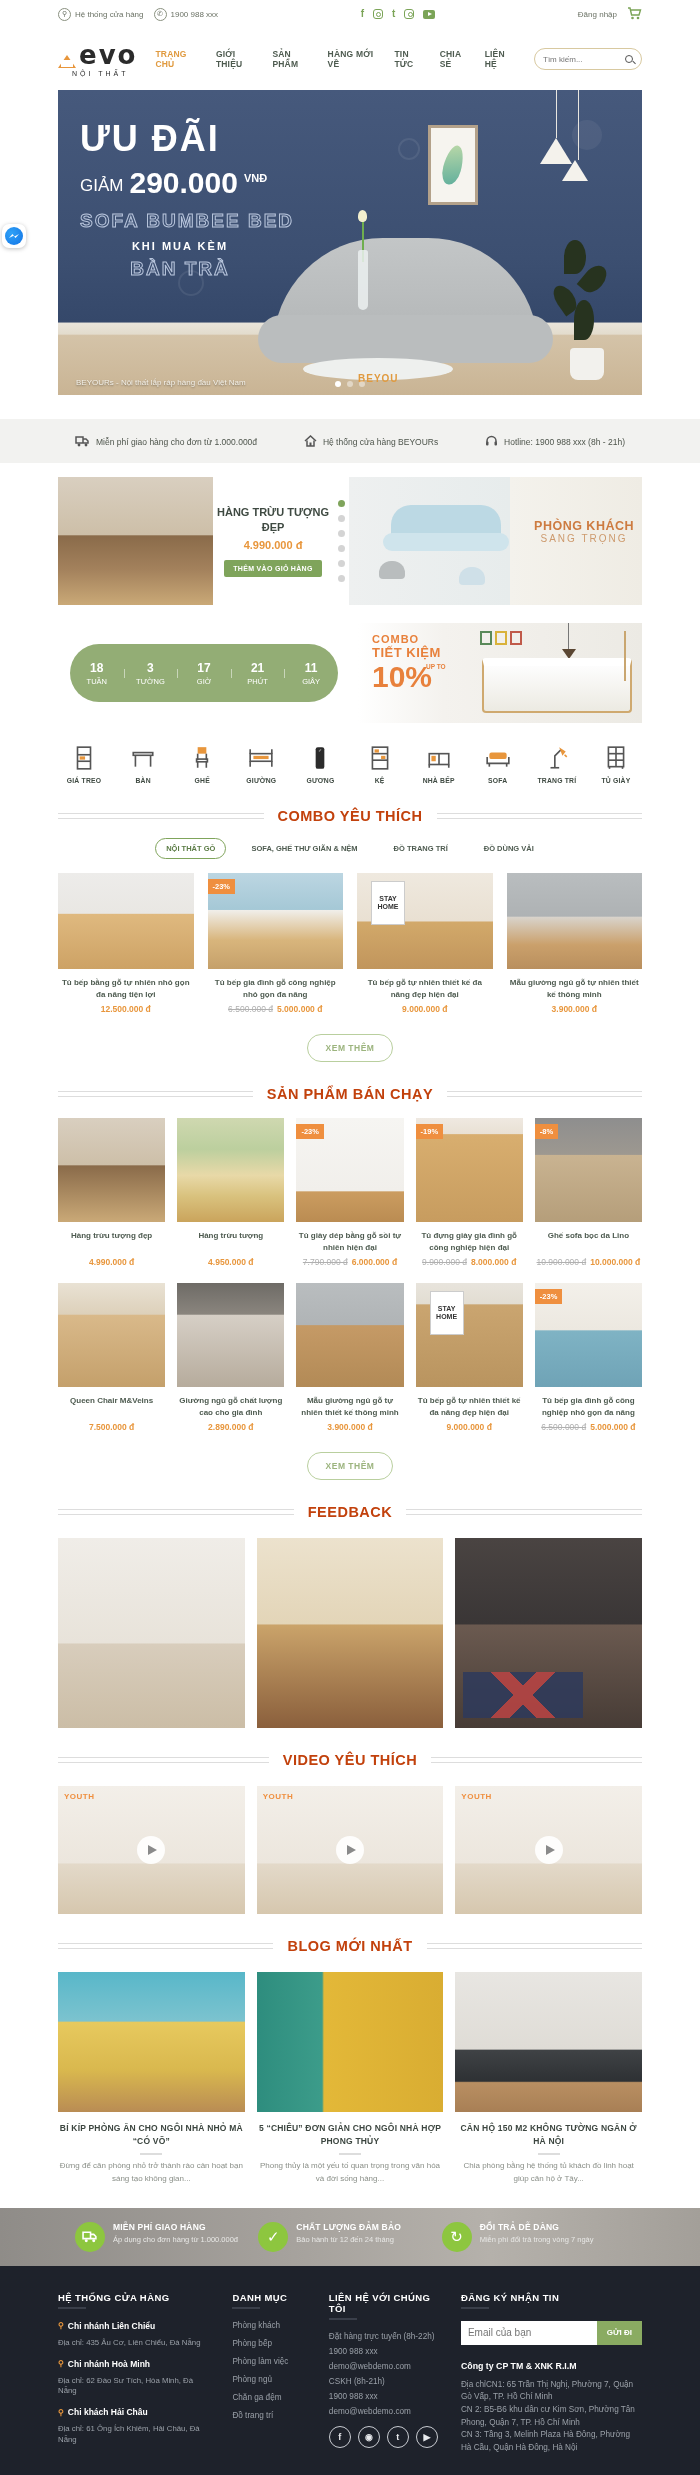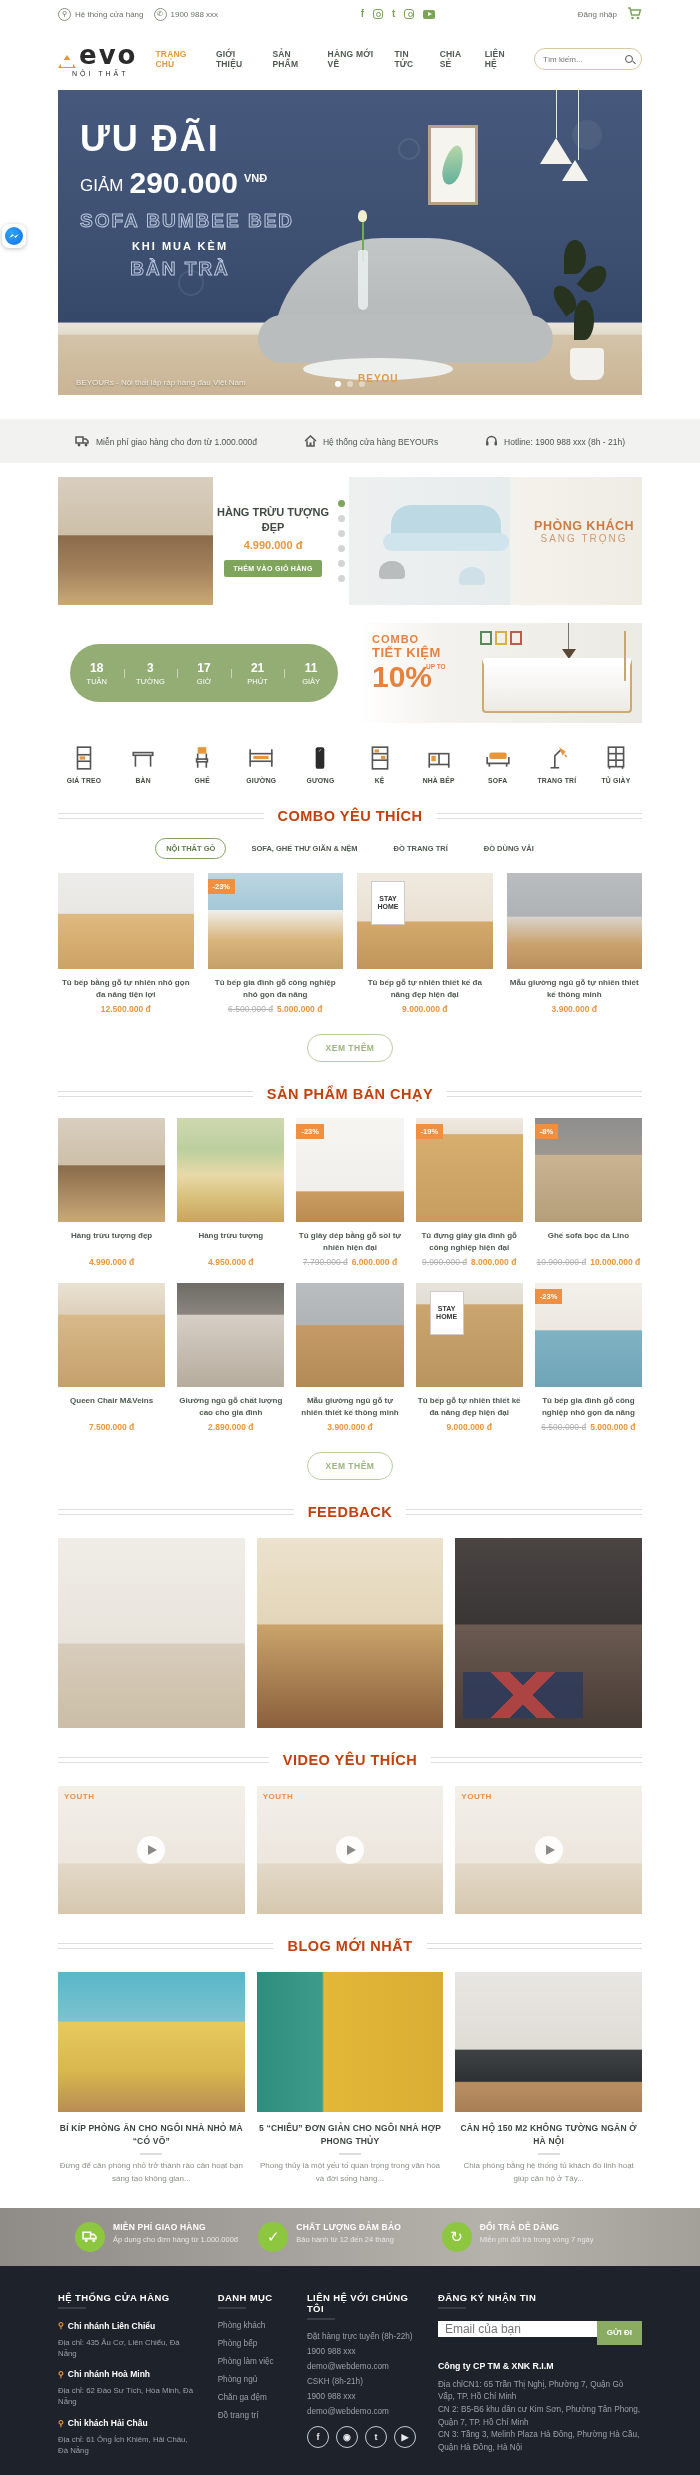--- a/index.html
+++ b/index.html
@@ -187,21 +187,21 @@
   .pin{color:#e8963c;font-size:8px}
   .store-addr{font-size:7.8px;margin-top:7px;line-height:1.4}
   .fcol-cats{width:88px}
   .fcol-cats a{display:block;font-size:8.2px;color:#9aa0a8;text-decoration:none;margin-bottom:9px}
   .fcol-contact{width:130px}
   .fcol-contact p{font-size:8.2px;margin-bottom:6px}
   .fsoc{display:flex;gap:7px;margin-top:10px}
   .fsoc span{width:22px;height:22px;border:1px solid #c9ccd2;border-radius:50%;display:flex;align-items:center;justify-content:center;color:#e8eaed;font-size:9px;font-weight:bold;cursor:pointer}
   .fcol-news{flex:1}
   .newsrow{display:flex;margin-bottom:16px}
-  .newsrow input{flex:1;height:16px;border:0;outline:0;background:#fff;font-size:12px;padding:0 7px;color:#333;min-width:0}
+  .newsrow input{flex:1;height:24px;border:0;outline:0;background:#fff;font-size:10px;padding:0 7px;color:#333;min-width:0}
   .newsrow button{height:24px;background:#8aab62;color:#fff;border:0;font-size:8px;font-weight:bold;padding:0 10px;cursor:pointer}
   .company{font-size:8.8px;color:#fff;font-weight:bold;margin-bottom:8px}
   .caddr{font-size:8.2px;line-height:1.55}
   .copyright{background:#181b23;height:34px;display:flex;align-items:center;justify-content:center;font-size:8px;color:#8a8f98}
   svg .st{stroke:#555;fill:none;stroke-width:1.5}
   svg .or{fill:#e8963c}
 </style>
 </head>
 <body>
 

